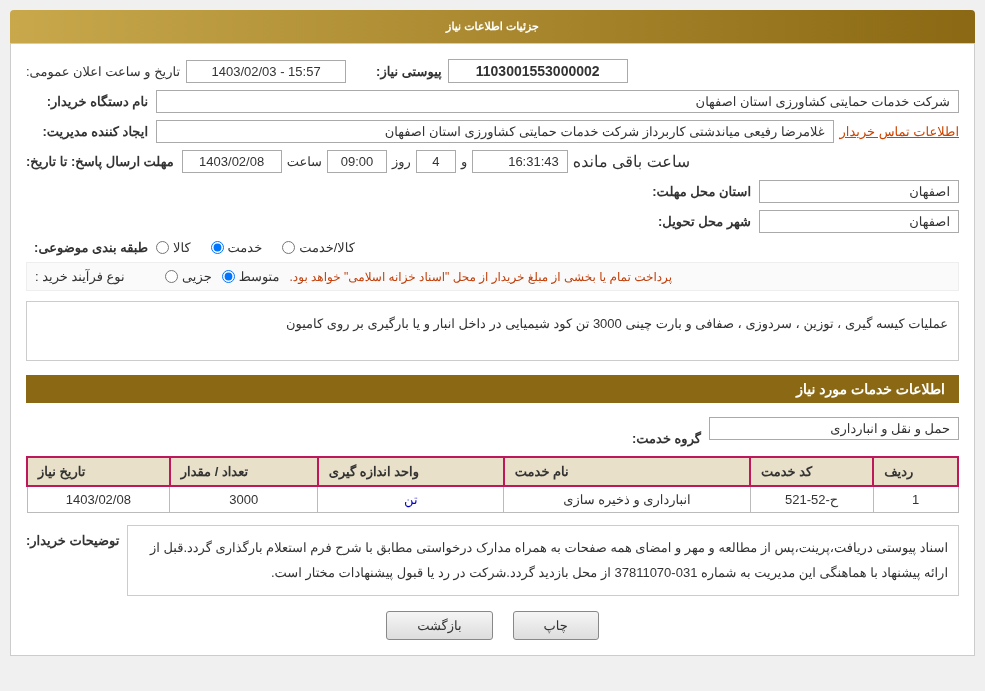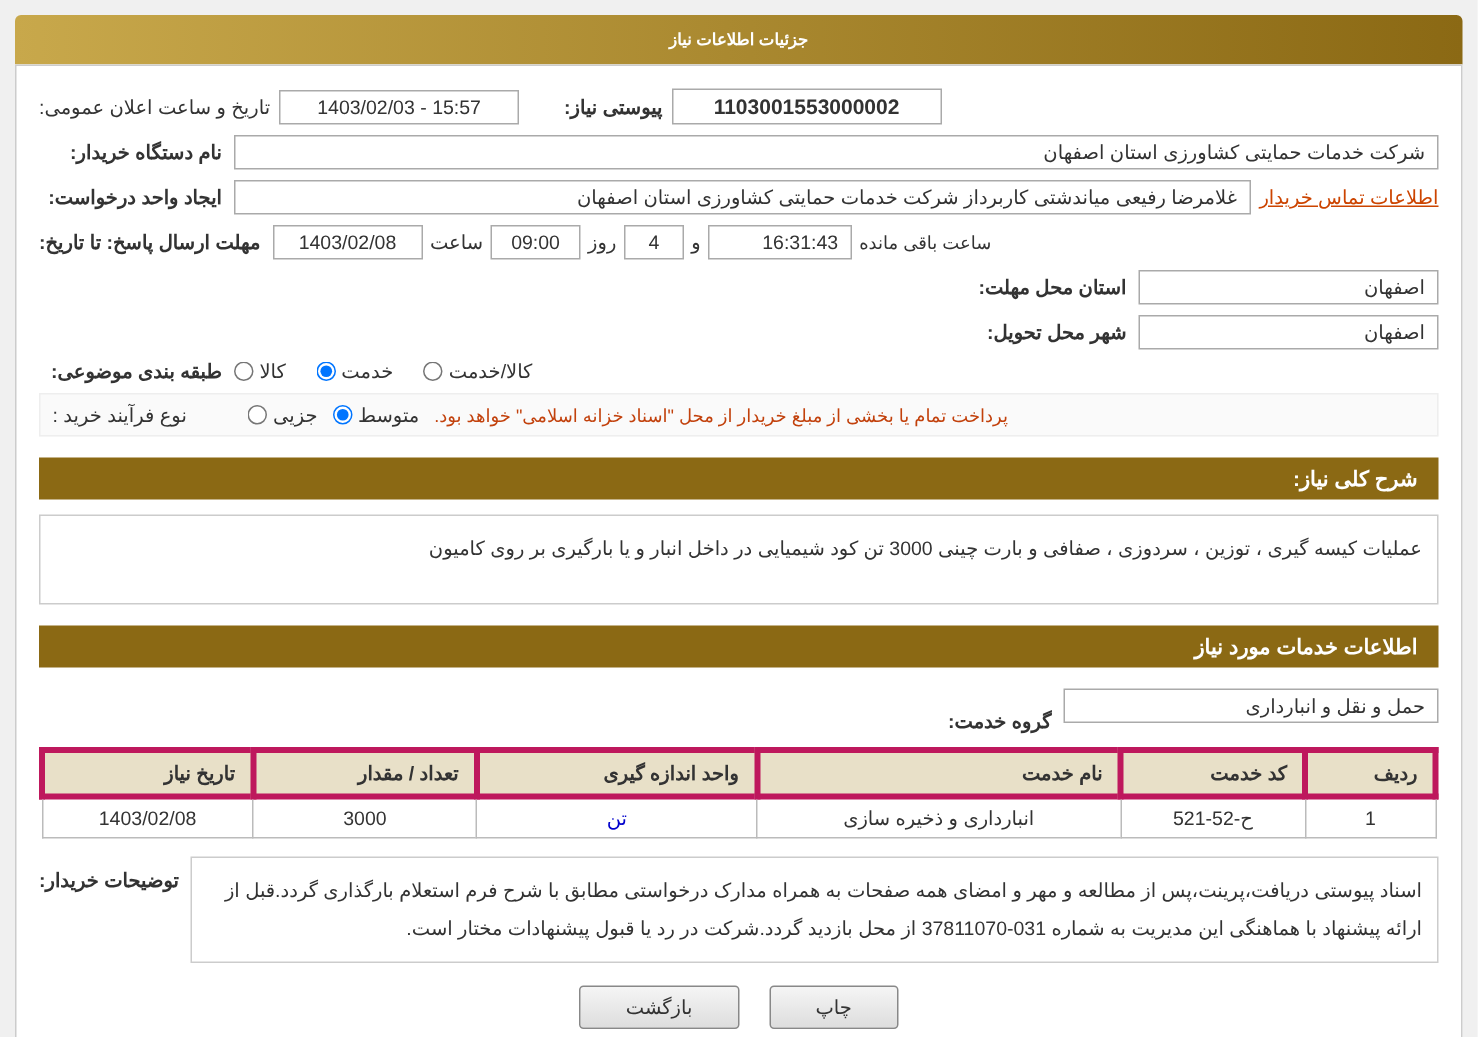--- a/index.html
+++ b/index.html
@@ -48,23 +48,23 @@
       line-height: 1.8;
       text-align: right;
     }
     .services-table {
       width: 100%;
       border-collapse: collapse;
       margin: 10px 0;
     }
     .services-table th {
       background: #e8e0c8;
-      border: 4px solid #be185d;
+      border: 2px solid #be185d;
       padding: 6px 10px;
-      text-align: right;
+      text-align: left;
       font-weight: bold;
     }
     .services-table td {
       border: 1px solid #bbb;
       padding: 5px 10px;
       text-align: center;
     }
     .services-table tr:nth-child(even) td {
       background: #f8f5ee;
     }
@@ -155,26 +155,26 @@
     </div>
 
     <div class="full-row" style="margin-bottom:7px;">
       <span class="bordered-val" style="flex:1; text-align:right;">شرکت خدمات حمایتی کشاورزی استان اصفهان</span>
       <span style="font-weight:bold; min-width:130px; padding-right:8px; text-align:right;">نام دستگاه خریدار:</span>
     </div>
 
     <div class="full-row" style="margin-bottom:7px;">
       <span class="orange-link" style="margin-left:6px; flex-shrink:0;">اطلاعات تماس خریدار</span>
       <span class="bordered-val" style="flex:1; text-align:right;">غلامرضا  رفیعی میاندشتی کاربرداز شرکت خدمات حمایتی کشاورزی استان اصفهان</span>
-      <span style="font-weight:bold; min-width:130px; padding-right:8px; text-align:right;">ایجاد واحد درخواست:</span>
+      <span style="font-weight:bold; min-width:130px; padding-right:8px; text-align:right;">ایجاد کننده مدیریت:</span>
     </div>
 
     <div class="full-row" style="margin-bottom:7px;">
       <div style="display:flex; align-items:center; gap:5px; flex:1; justify-content:flex-end;">
-        <span style="font-size:12px;">ساعت باقی مانده</span>
+        <span style="font-size:16px;">ساعت باقی مانده</span>
         <span class="bordered-val ltr-text" style="min-width:80px;padding-left:35px;">16:31:43</span>
         <span>و</span>
         <span class="bordered-val" style="min-width:40px;">4</span>
         <span>روز</span>
         <span class="bordered-val" style="min-width:60px;">09:00</span>
         <span>ساعت</span>
         <span class="bordered-val ltr-text" style="min-width:100px;">1403/02/08</span>
       </div>
       <span style="font-weight:bold; min-width:130px; padding-right:8px; text-align:right; white-space:nowrap;">مهلت ارسال پاسخ: تا تاریخ:</span>
     </div>
@@ -215,23 +215,20 @@
           <input type="radio" name="farayand" value="motevaset" checked="" style="">
         </div>
         <div class="radio-item">
           <span>جزیی</span>
           <input type="radio" name="farayand" value="jozvi" style="">
         </div>
       </div>
       <span style="font-weight:normal; min-width:130px; padding-right:20px; text-align:left; white-space:nowrap;">نوع فرآیند خرید :</span>
     </div>
 
-    <div class="section-divider">
-      <span>شرح کلی نیاز:</span>
-    </div>
 
     <div class="description-box">
       <span>عملیات کیسه گیری ، توزین ، سردوزی ، صفافی و بارت چینی 3000 تن کود شیمیایی در داخل انبار و یا بارگیری بر روی کامیون</span>
     </div>
 
     <div class="section-divider">
       <span>اطلاعات خدمات مورد نیاز</span>
     </div>
 
     <div class="full-row" style="margin-bottom:10px;">

